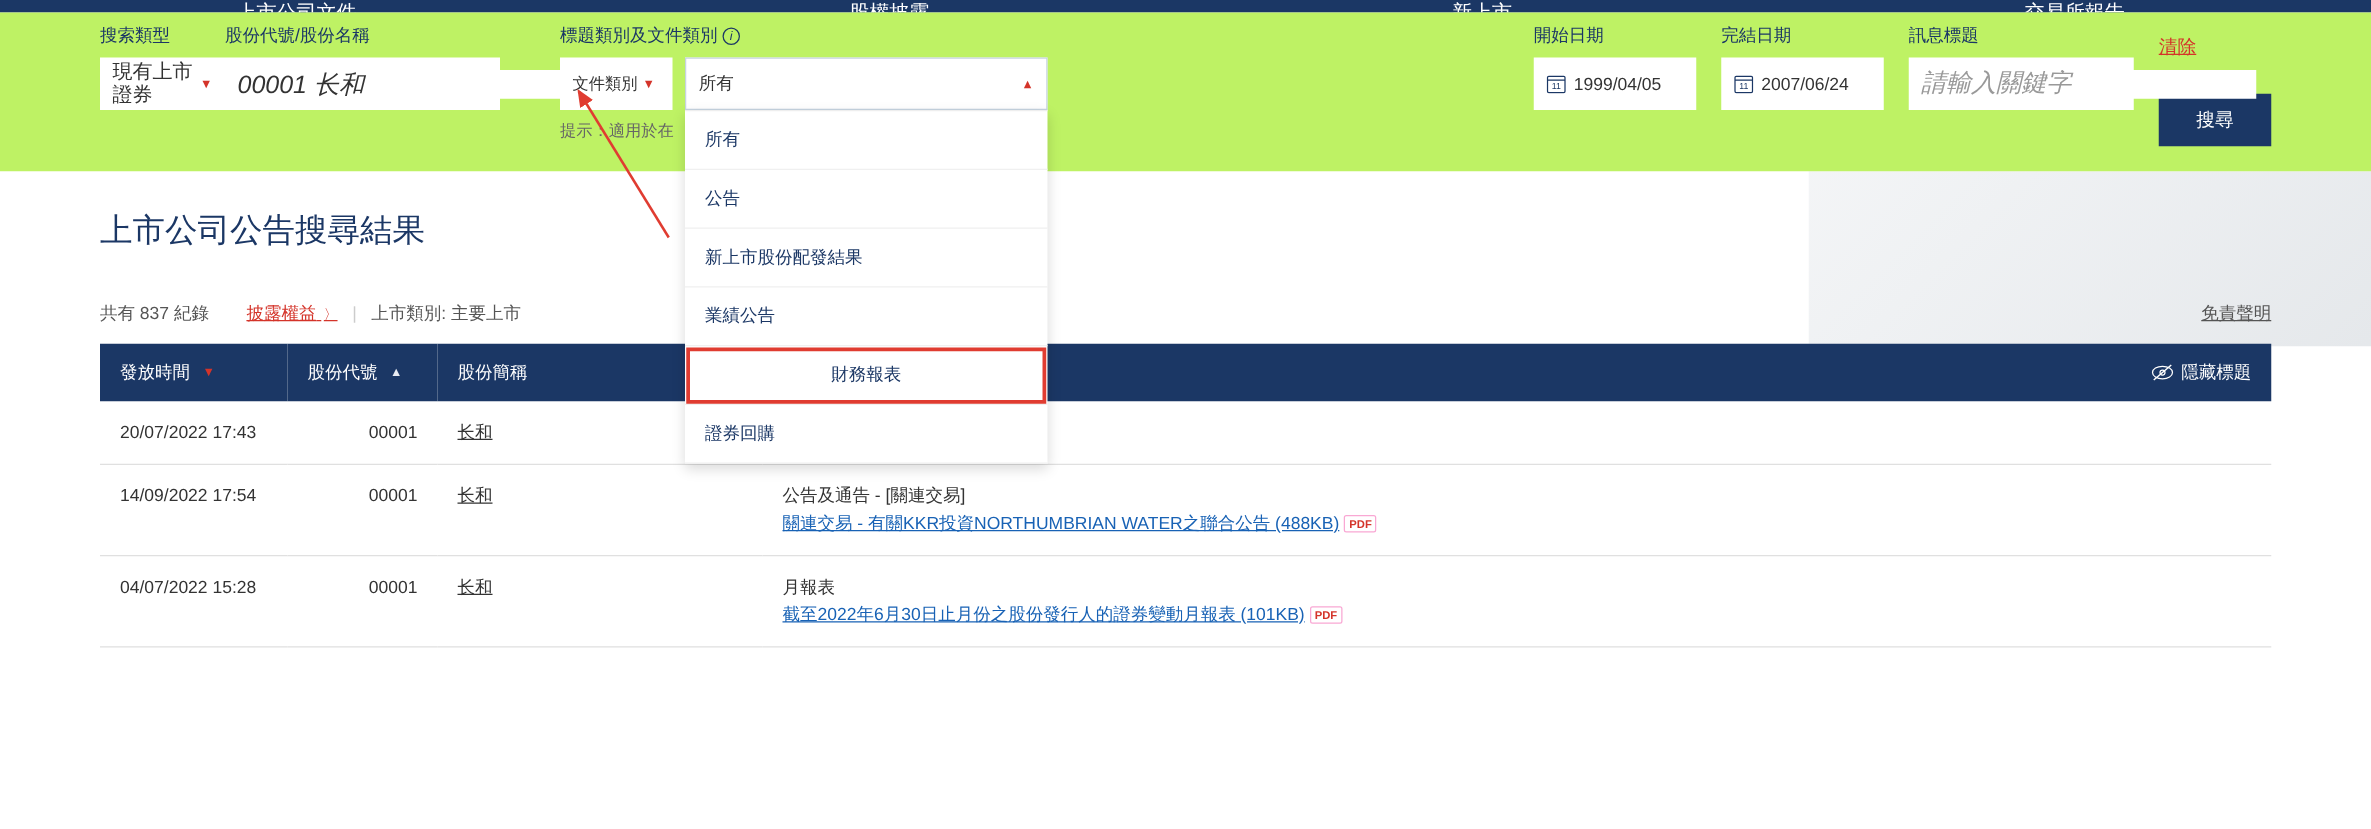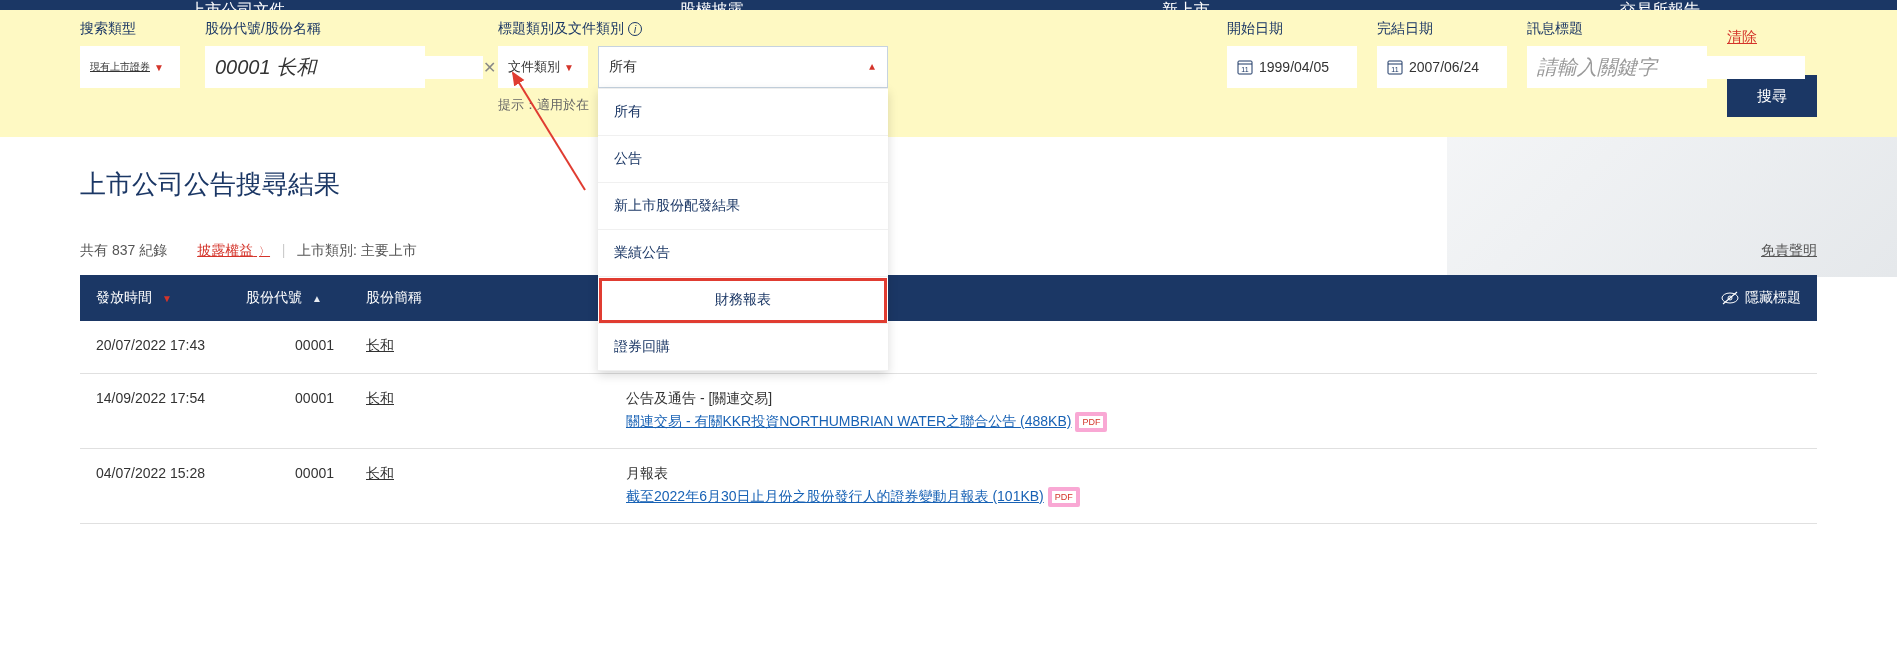--- a/index.html
+++ b/index.html
@@ -1,21 +1,21 @@
 <!DOCTYPE html>
 <html><head>
 <meta charset="utf-8">
 <style>
 * { box-sizing: border-box; margin: 0; padding: 0; }
 body { font-family: "Microsoft YaHei", Arial, sans-serif; font-size: 14px; color: #333; background: #fff; }
 
 .top-nav { background: #1b3765; height: 10px; display: flex; }
 .top-nav-item { flex: 1; text-align: center; color: #fff; font-size: 16px; padding: 0; overflow: hidden; }
 
-.search-bar { background: #fef9c3; padding: 10px 80px 20px 80px; display: flex; gap: 25px; align-items: flex-start; position: relative; }
+.search-bar { background: #bef264; padding: 10px 80px 20px 80px; display: flex; align-items: flex-start; position: relative; }
 .search-group { display: flex; flex-direction: column; }
 .search-label { color: #1b3765; font-size: 14px; margin-bottom: 8px; font-weight: 500; display: flex; align-items: center; gap: 4px; }
 .info-icon { display: inline-flex; width: 14px; height: 14px; border: 1px solid #1b3765; border-radius: 50%; align-items: center; justify-content: center; font-size: 10px; font-style: italic; }
 
 .input-box { background: #fff; height: 42px; display: flex; align-items: center; padding: 0 10px; position: relative; }
 .input-box.w100 { width: 100px; }
 .input-box.w220 { width: 220px; }
 .input-box.w90 { width: 90px; }
 .input-box.w290 { width: 290px; border: 1px solid #c6d3e0; }
 .input-box.w130 { width: 130px; }
@@ -63,21 +63,21 @@
 .hide-title { float: right; display: inline-flex; align-items: center; gap: 6px; }
 .eye-icon { font-size: 14px; }
 
 .results-table tbody tr { border-bottom: 1px solid #e0e0e0; }
 .results-table td { padding: 16px; vertical-align: top; color: #333; font-size: 14px; }
 .td-time { width: 150px; }
 .td-code { width: 120px; text-align: right; padding-right: 30px; }
 .td-name { width: 260px; text-decoration: underline; }
 .doc-cat { color: #333; margin-bottom: 4px; }
 .doc-link { color: #1862b5; }
-.pdf-badge { display: inline-block; border: 4px solid #f9a8d4; color: #d4342a; font-size: 9px; padding: 0 3px; border-radius: 2px; margin-left: 4px; vertical-align: middle; line-height: 12px; }
+.pdf-badge { display: inline-block; border: 1px solid #f9a8d4; color: #d4342a; font-size: 9px; padding: 0 3px; border-radius: 2px; margin-left: 4px; vertical-align: middle; line-height: 12px; font-weight: bold; }
 
 .sg1 { width: 100px; }
 .sg2 { width: 220px; }
 .sg3-row { display: flex; gap: 10px; }
 .right-group { margin-left: auto; display: flex; gap: 20px; align-items: flex-start; }
 </style>
 </head>
 <body>
 
 <div class="top-nav">
@@ -85,21 +85,21 @@
   <div class="top-nav-item">股權披露</div>
   <div class="top-nav-item">新上市</div>
   <div class="top-nav-item">交易所報告</div>
 </div>
 
 <div class="search-bar">
 
   <div class="search-group sg1">
     <div class="search-label">搜索類型</div>
     <div class="input-box w100">
-      <span style="font-size:10px; line-height:1.2;text-decoration:underline;">現有上市證券</span>
+      <span style="font-size:16px; line-height:1.2;">現有上市證券</span>
       <span class="caret-red">▼</span>
     </div>
   </div>
 
   <div class="search-group sg2">
     <div class="search-label">股份代號/股份名稱</div>
     <div class="input-box w220">
       <input class="input-text" value="00001 长和" style="">
       <span class="close-x">✕</span>
     </div>

